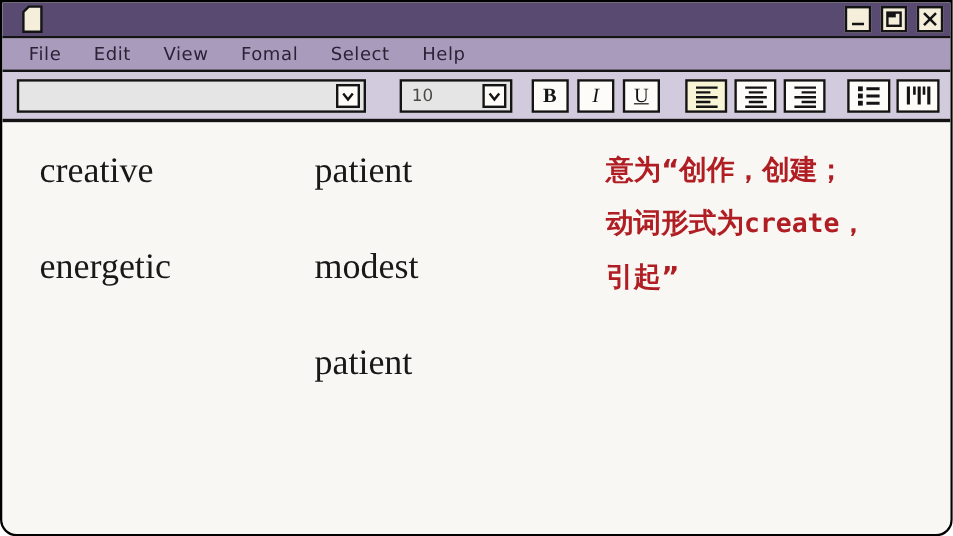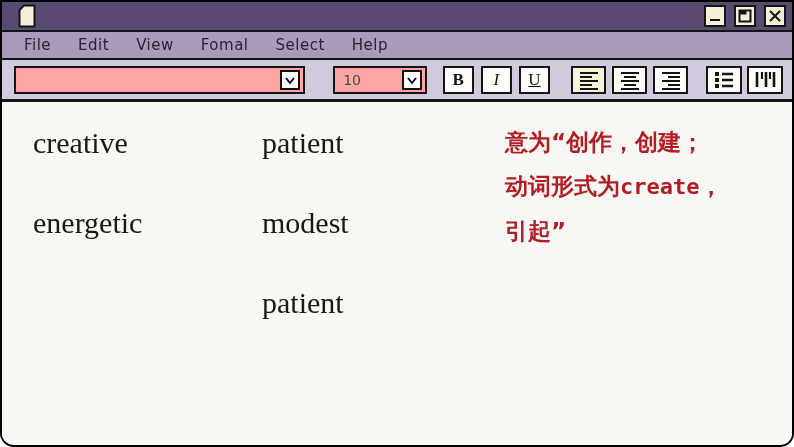--- a/index.html
+++ b/index.html
@@ -51,21 +51,21 @@
   
   .toolbar {
     height: 42px;
     background: #d2cbde;
     border-bottom: 3px solid #141414;
     display: flex; align-items: center;
     padding: 0 4px 0 12px;
   }
   .combo {
     height: 28px;
-    background: #fca5a5;
+    background: #e5e5e5;
     border: 2px solid #141414;
     display: flex; align-items: center;
     padding: 0 3px 0 8px;
   }
   .combo-style { width: 300px; }
   .combo-size  { width: 96px; margin-left: 28px; }
   .combo-value { flex: 1; font-size: 14px; color: #4a4a45; }
   .combo-btn {
     width: 20px; height: 20px;
     background: #fdfcf8;

